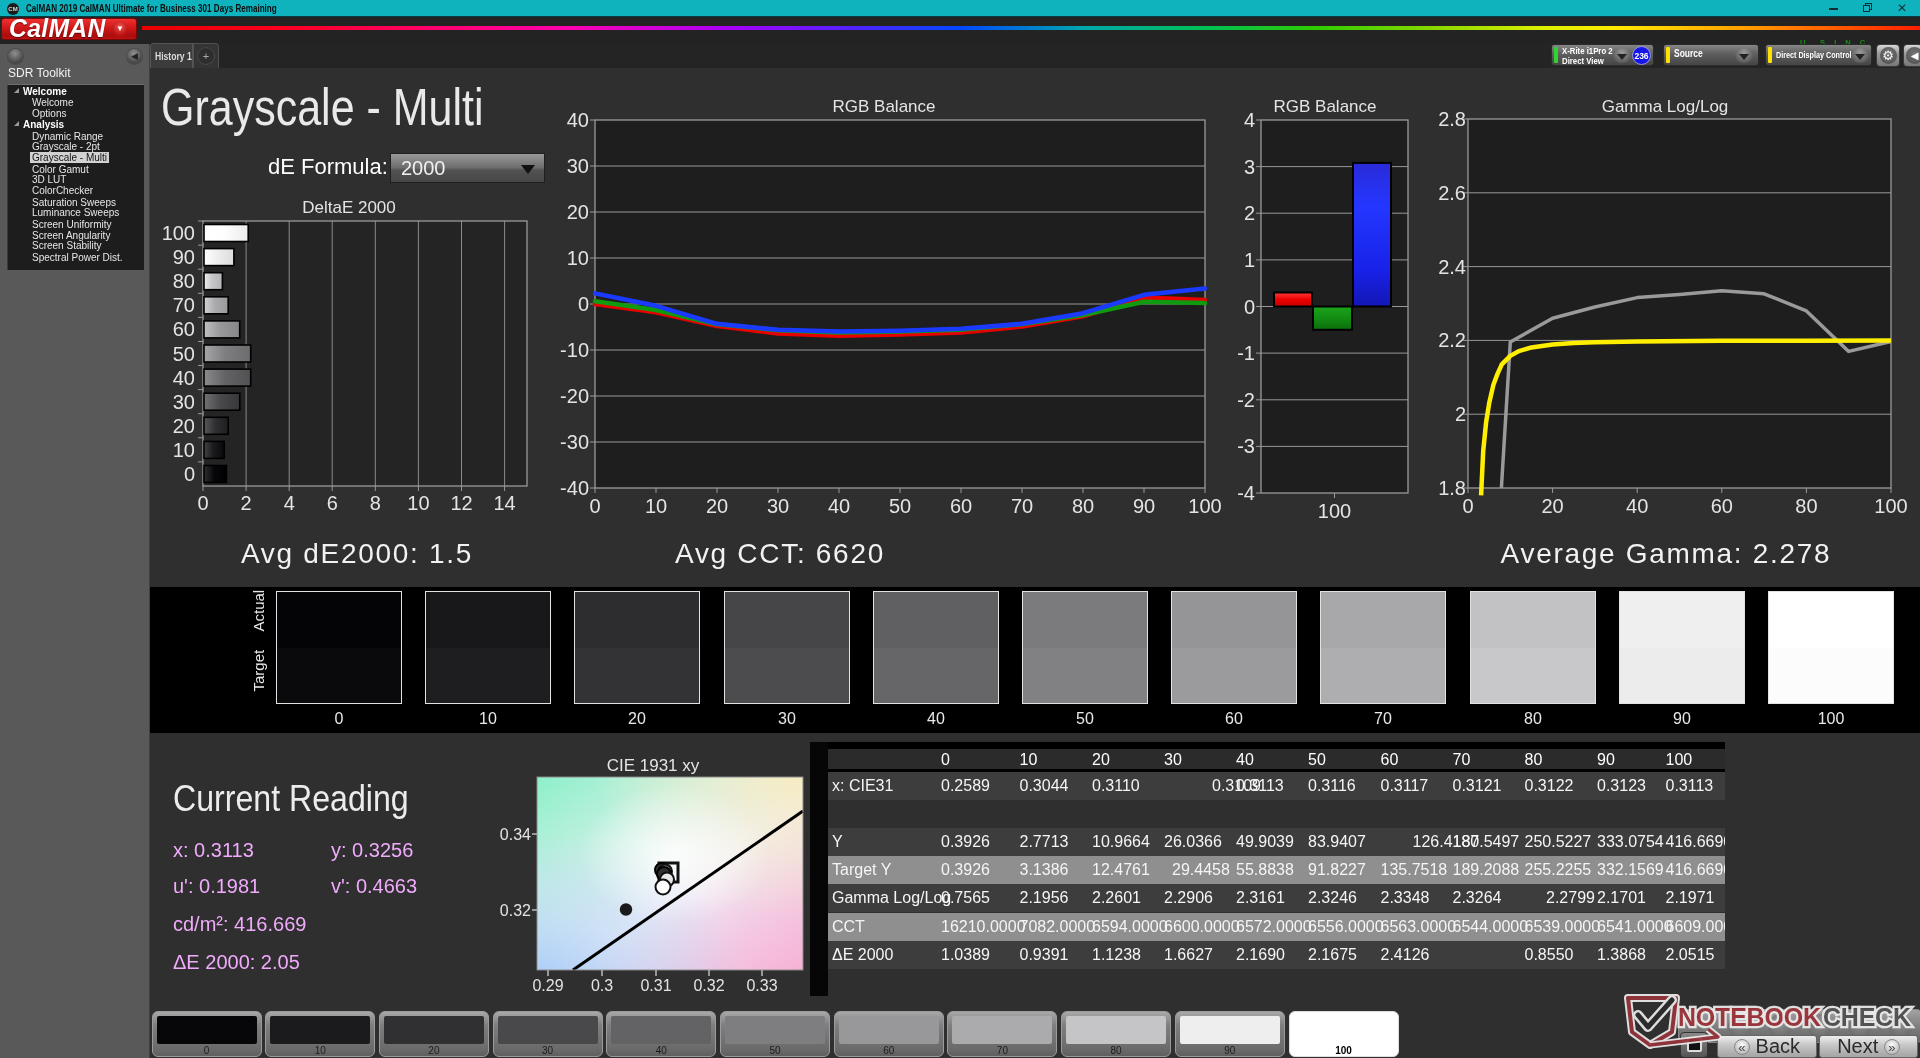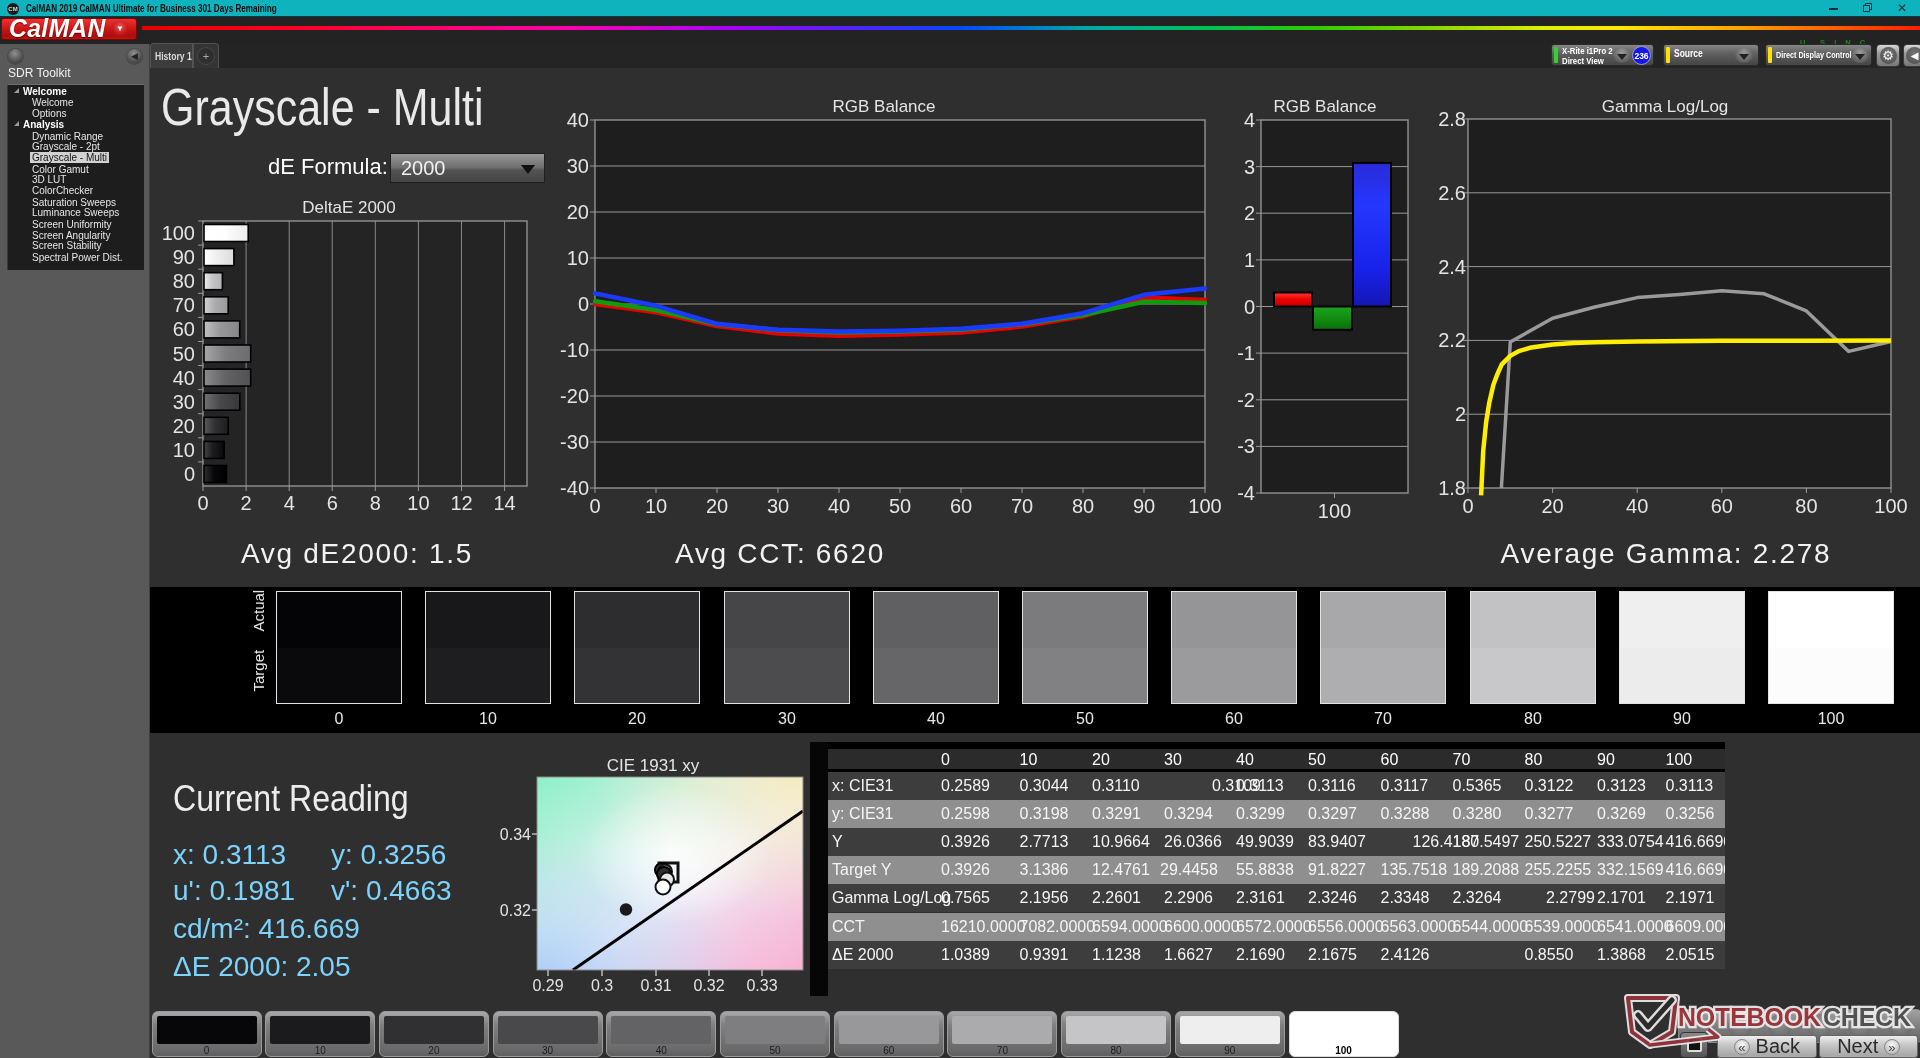--- a/index.html
+++ b/index.html
@@ -44,21 +44,21 @@
 #debox:after{content:"";position:absolute;right:9px;top:11px;border-left:7px solid transparent;border-right:7px solid transparent;border-top:9px solid #111;}
 .sum{top:470px;font-size:28px;color:#f2f2f2;text-align:center;width:500px;margin-left:-250px;letter-spacing:1.7px;}
 
 #strip{left:0px;top:519px;width:1770px;height:146px;background:#000;}
 .rot{position:absolute;left:100px;width:16px;text-align:center;color:#e8e8e8;font-size:15px;transform:rotate(-90deg);transform-origin:center;white-space:nowrap;}
 .patch{position:absolute;top:4px;width:126px;height:113px;border:1px solid #e2e2e2;}
 .phalf{position:absolute;left:0;width:100%;height:50%;}
 .plabel{position:absolute;top:123px;width:126px;text-align:center;color:#e8e8e8;font-size:16px;}
 
 #cr{left:23px;top:710px;font-size:36.5px;color:#ececec;transform:scaleX(0.88);transform-origin:0 0;white-space:nowrap;}
-.crrow{font-size:28px;color:#7dd3fc;white-space:nowrap;}
+.crrow{font-size:20px;color:#f0abfc;white-space:nowrap;}
 
 #tstrip{left:660px;top:674px;width:18px;height:254px;background:#060606;}
 #thdr{left:678px;top:674px;width:897px;height:30px;background:#000;}
 #thdrband{position:absolute;left:0;top:7px;width:100%;height:20px;background:#2b2b2b;}
 .trow{left:678px;width:897px;height:28.1px;color:#f5f5f5;font-size:16px;overflow:hidden;}
 .tcell{position:absolute;top:0;line-height:28.1px;white-space:nowrap;}
 .hcell{position:absolute;top:0;line-height:21px;color:#fff;font-size:16px;}
 
 .pbtn{position:absolute;top:943px;width:110px;height:46px;background:linear-gradient(#a8a8a8,#7f7f7f 30%,#6a6a6a 85%,#5f5f5f);border:1px solid #9b9b9b;border-radius:6px;}
 .pbsw{position:absolute;left:4px;top:4px;width:100px;height:28px;border-radius:2px;}
@@ -538,59 +538,45 @@
       </div>
       <div class="abs trow" style="top:704.0px;background:#3d3d3d;">
         <div class="tcell" style="left:4px;">x: CIE31</div>
         <div class="tcell" style="left:113px;">0.2589</div>
         <div class="tcell" style="left:191.5px;">0.3044</div>
         <div class="tcell" style="left:264px;">0.3110</div>
         <div class="tcell" style="left:336px;margin-left:48px;">0.3109</div>
         <div class="tcell" style="left:408px;">0.3113</div>
         <div class="tcell" style="left:480px;">0.3116</div>
         <div class="tcell" style="left:552.5px;">0.3117</div>
-        <div class="tcell" style="left:624.5px;">0.5365</div>
+        <div class="tcell" style="left:624.5px;">0.3121</div>
         <div class="tcell" style="left:696.5px;">0.3122</div>
         <div class="tcell" style="left:769px;">0.3123</div>
         <div class="tcell" style="left:837.5px;">0.3113</div>
-      </div>
-      <div class="abs trow" style="top:732.1px;background:#8f8f8f;">
-        <div class="tcell" style="left:4px;">y: CIE31</div>
-        <div class="tcell" style="left:113px;">0.2598</div>
-        <div class="tcell" style="left:191.5px;">0.3198</div>
-        <div class="tcell" style="left:264px;">0.3291</div>
-        <div class="tcell" style="left:336px;">0.3294</div>
-        <div class="tcell" style="left:408px;">0.3299</div>
-        <div class="tcell" style="left:480px;">0.3297</div>
-        <div class="tcell" style="left:552.5px;">0.3288</div>
-        <div class="tcell" style="left:624.5px;">0.3280</div>
-        <div class="tcell" style="left:696.5px;">0.3277</div>
-        <div class="tcell" style="left:769px;">0.3269</div>
-        <div class="tcell" style="left:837.5px;">0.3256</div>
       </div>
       <div class="abs trow" style="top:760.2px;background:#3d3d3d;">
         <div class="tcell" style="left:4px;">Y</div>
         <div class="tcell" style="left:113px;">0.3926</div>
         <div class="tcell" style="left:191.5px;">2.7713</div>
         <div class="tcell" style="left:264px;">10.9664</div>
         <div class="tcell" style="left:336px;">26.0366</div>
         <div class="tcell" style="left:408px;">49.9039</div>
         <div class="tcell" style="left:480px;">83.9407</div>
         <div class="tcell" style="left:552.5px;margin-left:32px;">126.4187</div>
         <div class="tcell" style="left:624.5px;">180.5497</div>
         <div class="tcell" style="left:696.5px;">250.5227</div>
         <div class="tcell" style="left:769px;">333.0754</div>
         <div class="tcell" style="left:837.5px;">416.6690</div>
       </div>
       <div class="abs trow" style="top:788.3px;background:#8f8f8f;">
         <div class="tcell" style="left:4px;">Target Y</div>
         <div class="tcell" style="left:113px;">0.3926</div>
         <div class="tcell" style="left:191.5px;">3.1386</div>
         <div class="tcell" style="left:264px;">12.4761</div>
-        <div class="tcell" style="left:332px;">29.4458</div>
+        <div class="tcell" style="left:344px;">29.4458</div>
         <div class="tcell" style="left:408px;">55.8838</div>
         <div class="tcell" style="left:480px;">91.8227</div>
         <div class="tcell" style="left:552.5px;">135.7518</div>
         <div class="tcell" style="left:624.5px;">189.2088</div>
         <div class="tcell" style="left:696.5px;">255.2255</div>
         <div class="tcell" style="left:769px;">332.1569</div>
         <div class="tcell" style="left:837.5px;">416.6690</div>
       </div>
       <div class="abs trow" style="top:816.4px;background:#3d3d3d;">
         <div class="tcell" style="left:4px;">Gamma Log/Log</div>

